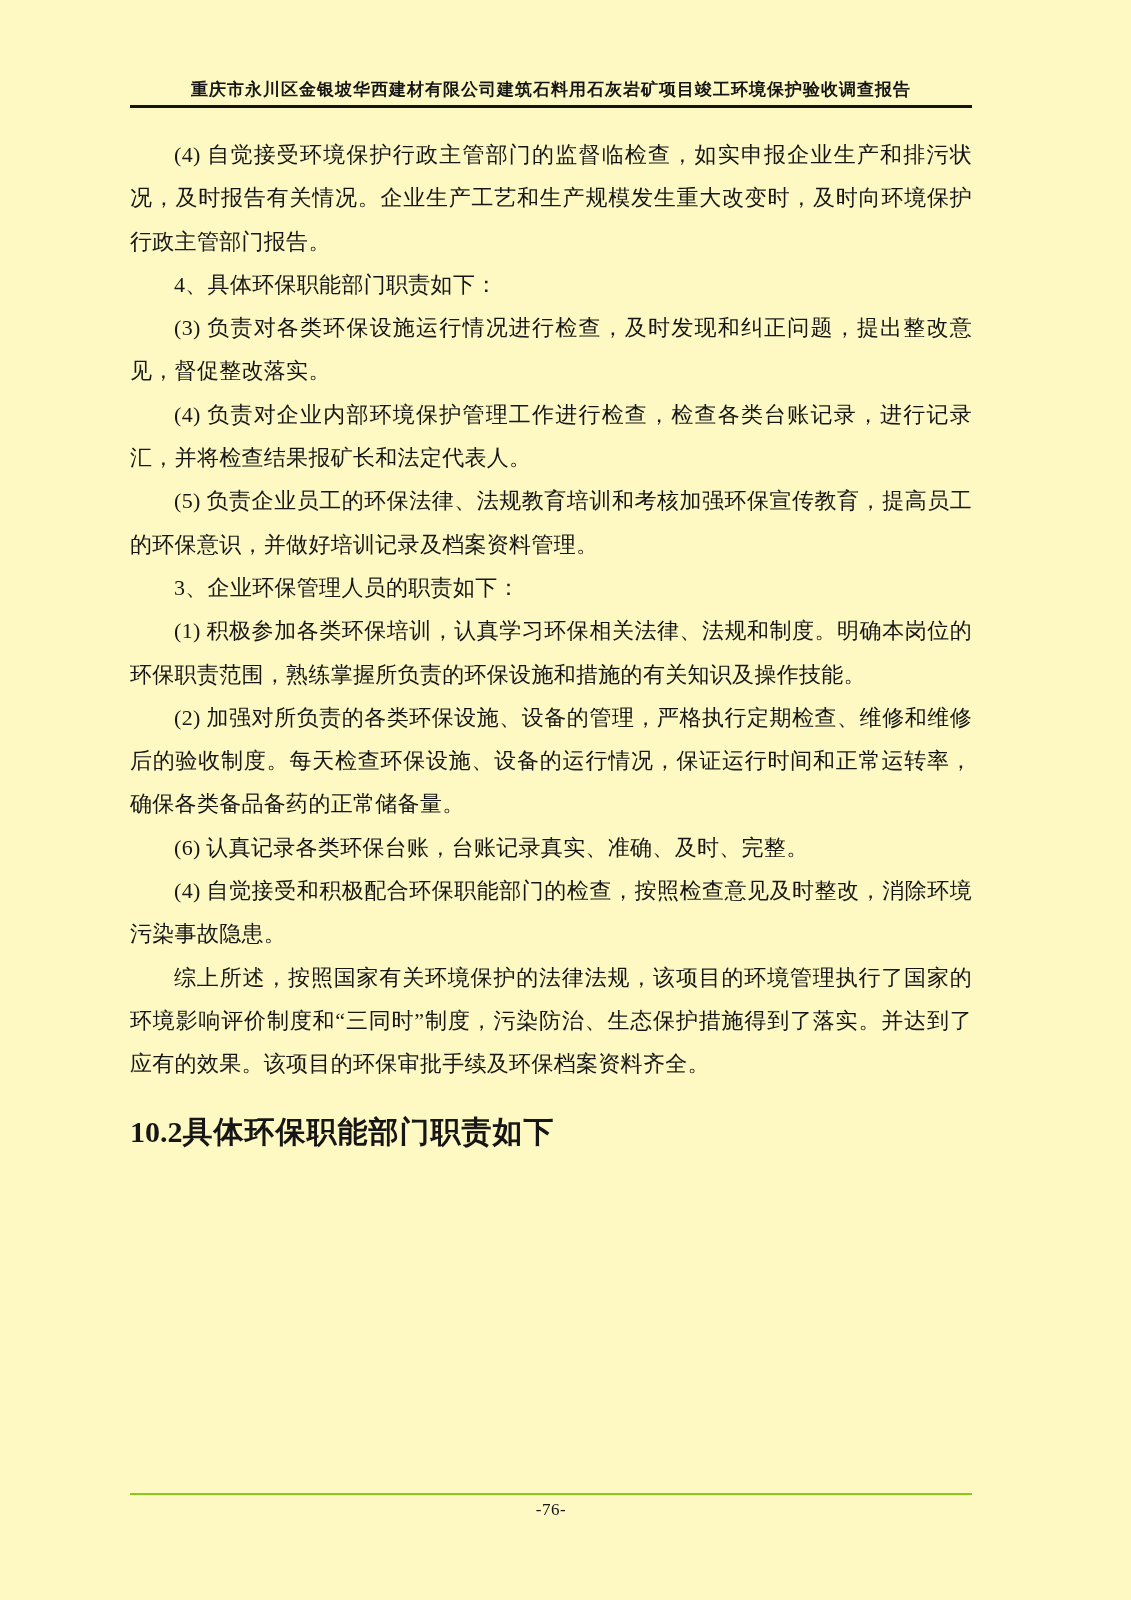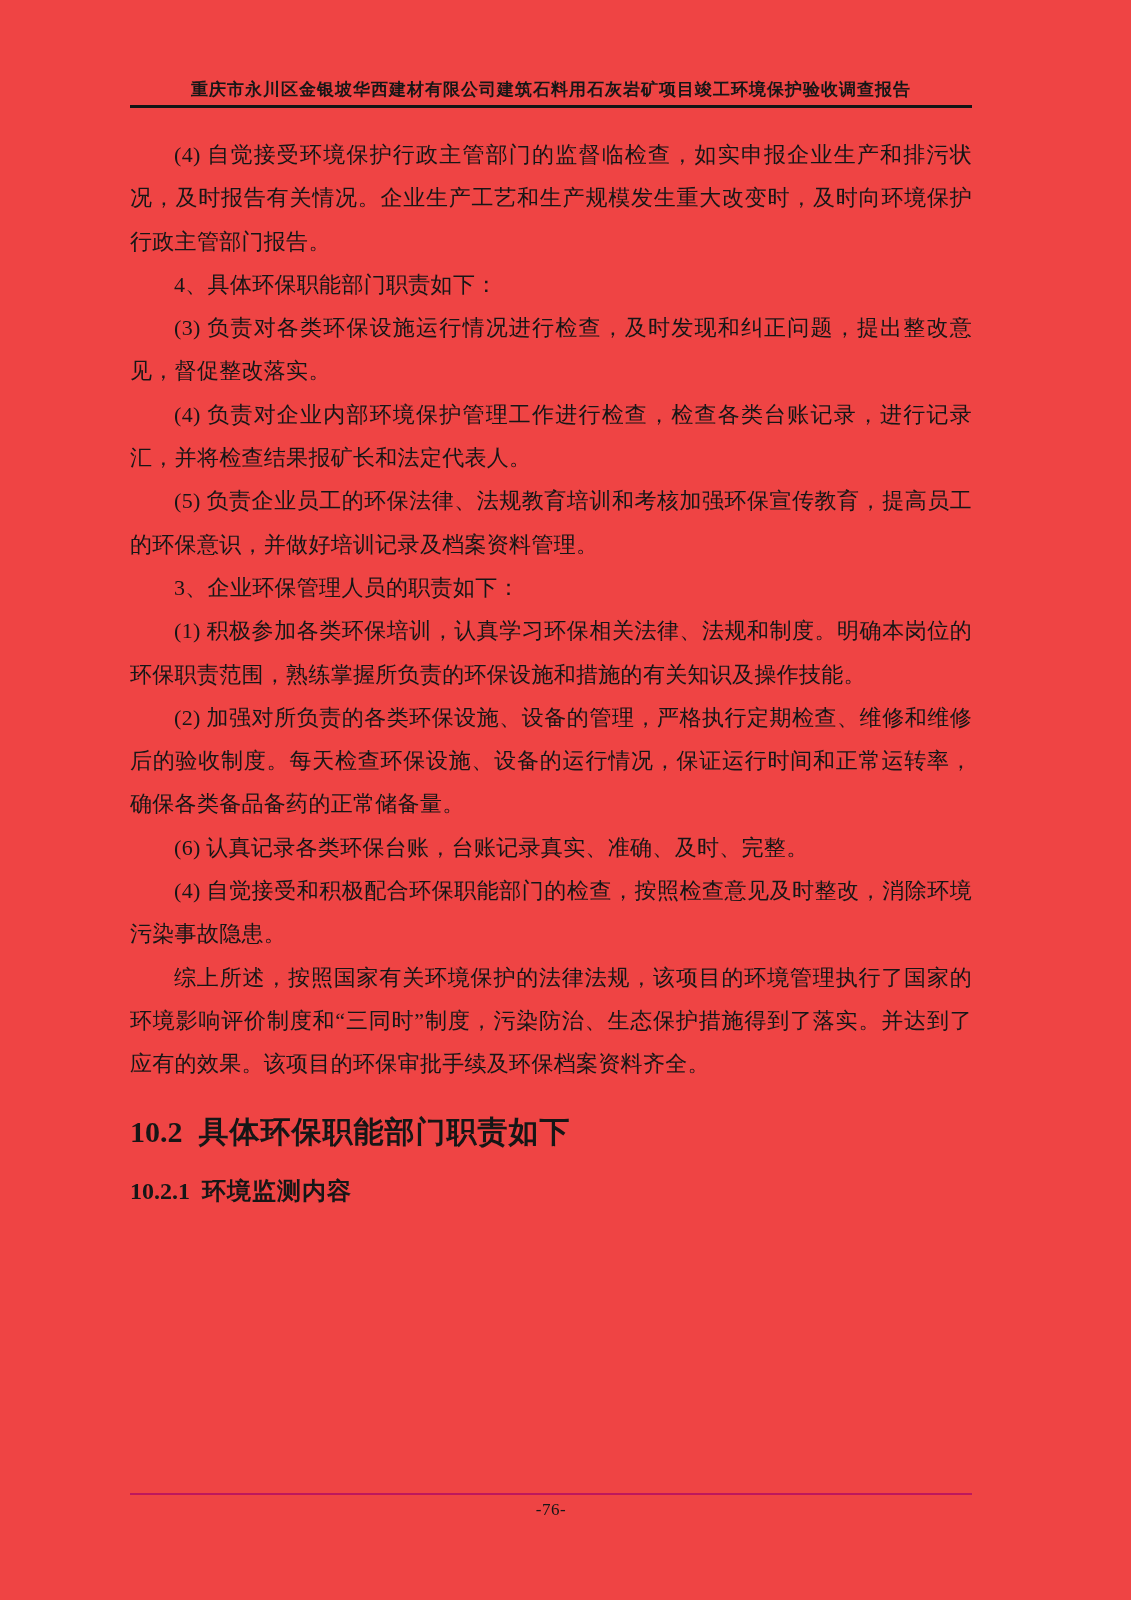--- a/index.html
+++ b/index.html
@@ -2,21 +2,21 @@
 <html lang="zh"><head>
 <meta charset="utf-8">
 <style>
   * { margin: 0; padding: 0; box-sizing: border-box; }
   html, body { background: #e8e8e8; }
   .page {
     position: relative;
     width: 1131px;
     height: 1600px;
     margin: 0 auto;
-    background: #ef4444;
+    background: #fef9c3;
     overflow: hidden;
     font-family: "Liberation Serif", "DejaVu Serif", serif;
     color: #161616;
   }
   .header {
     position: absolute;
     left: 130px;
     right: 159px;
     top: 0;
     padding-top: 79px;
@@ -44,21 +44,21 @@
     text-indent: 2em;
     letter-spacing: 0.3px;
   }
   .h-section {
     margin-top: 28px;
     font-size: 30px;
     line-height: 36px;
     font-weight: 700;
     letter-spacing: 1px;
   }
-  .h-section .sec-num { margin-right: 16px; letter-spacing: 0; }
+  .h-section .sec-num { letter-spacing: 0; }
   .h-subsection {
     margin-top: 26px;
     font-size: 24px;
     line-height: 30px;
     font-weight: 700;
     letter-spacing: 1px;
   }
   .h-subsection .sec-num { margin-right: 12px; letter-spacing: 0; }
   .closing-par {
     margin-top: 20px;
@@ -66,21 +66,21 @@
     line-height: 30px;
     text-align: justify;
     text-indent: 2em;
     letter-spacing: 0.3px;
   }
   .footer {
     position: absolute;
     left: 130px;
     right: 159px;
     top: 1493px;
-    border-top: 2px solid #be185d;
+    border-top: 2px solid #84cc16;
     text-align: center;
     padding-top: 5px;
   }
   .page-number {
     font-size: 17px;
     letter-spacing: 0.5px;
   }
 </style>
 </head>
 <body>
@@ -99,21 +99,20 @@
     <p class="body-par">(5) 负责企业员工的环保法律、法规教育培训和考核加强环保宣传教育，提高员工的环保意识，并做好培训记录及档案资料管理。</p>
     <p class="body-par">3、企业环保管理人员的职责如下：</p>
     <p class="body-par">(1) 积极参加各类环保培训，认真学习环保相关法律、法规和制度。明确本岗位的环保职责范围，熟练掌握所负责的环保设施和措施的有关知识及操作技能。</p>
     <p class="body-par">(2) 加强对所负责的各类环保设施、设备的管理，严格执行定期检查、维修和维修后的验收制度。每天检查环保设施、设备的运行情况，保证运行时间和正常运转率，确保各类备品备药的正常储备量。</p>
     <p class="body-par">(6) 认真记录各类环保台账，台账记录真实、准确、及时、完整。</p>
     <p class="body-par">(4) 自觉接受和积极配合环保职能部门的检查，按照检查意见及时整改，消除环境污染事故隐患。</p>
     <p class="body-par">综上所述，按照国家有关环境保护的法律法规，该项目的环境管理执行了国家的环境影响评价制度和“三同时”制度，污染防治、生态保护措施得到了落实。并达到了应有的效果。该项目的环保审批手续及环保档案资料齐全。</p>
 
     <h1 class="h-section"><span class="sec-num">10.2</span><span>具体环保职能部门职责如下</span></h1>
 
-    <h2 class="h-subsection"><span class="sec-num">10.2.1</span><span>环境监测内容</span></h2>
 
   </div>
 
   <div class="footer">
     <span class="page-number">-76-</span>
   </div>
 
 </div>
 
 </body></html>

